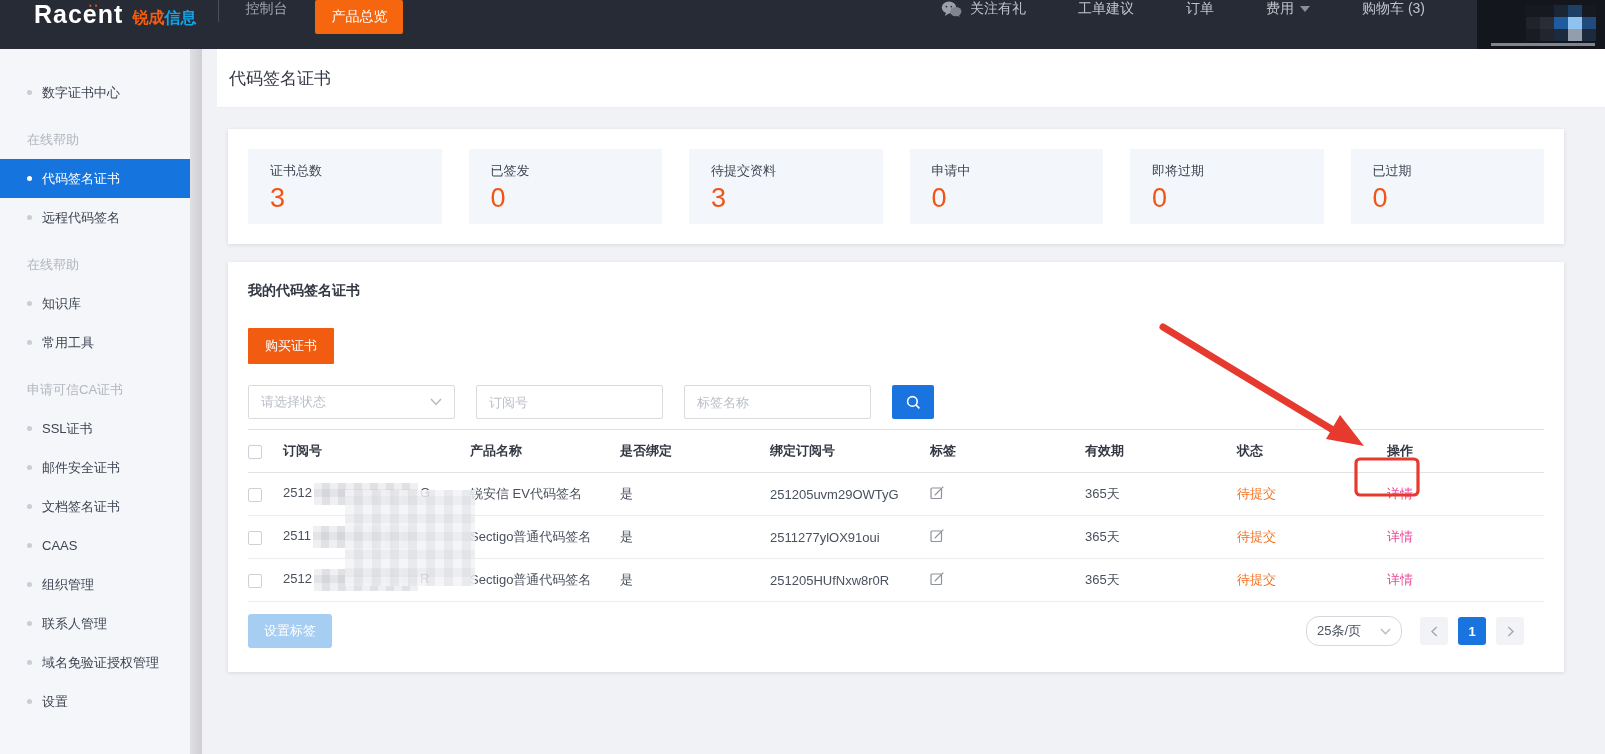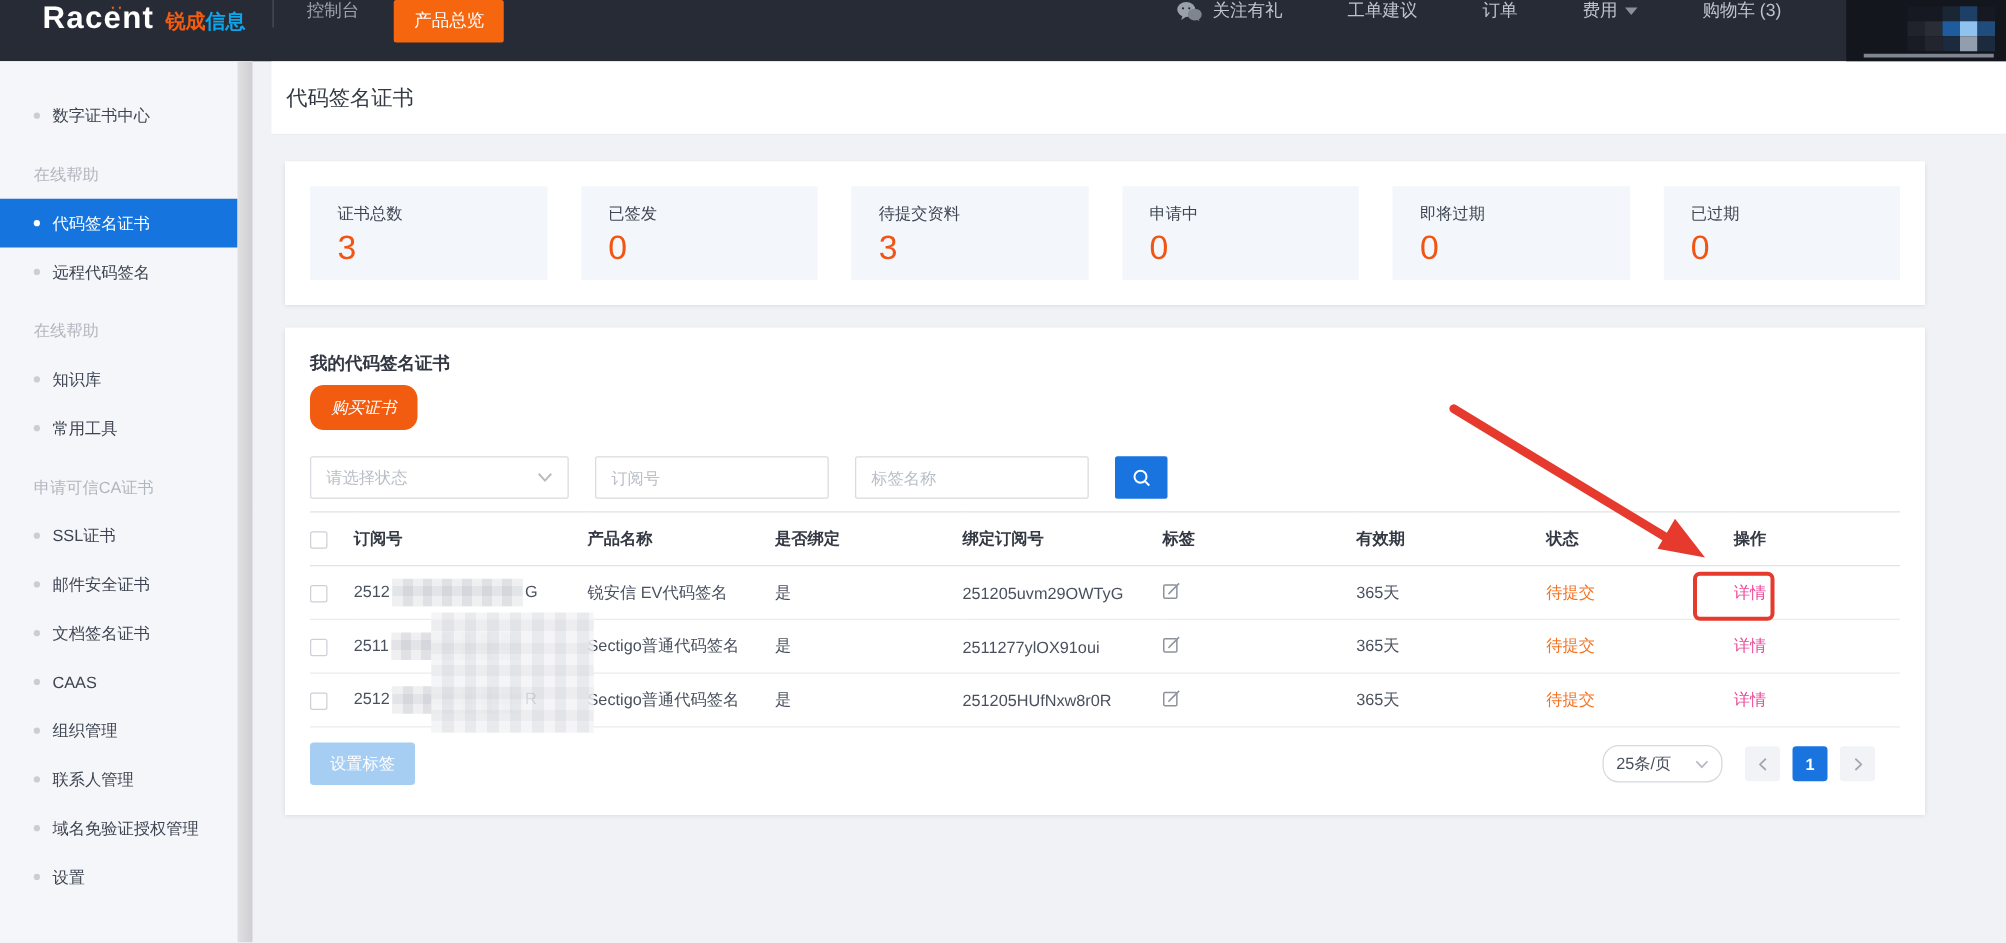--- a/index.html
+++ b/index.html
@@ -33,33 +33,33 @@
   .side-item { height:39px; display:flex; align-items:center; padding-left:27px; font-size:13px; color:#3e4552; cursor:pointer; margin-right:12px; }
   .side-item .dot { width:5px; height:5px; border-radius:50%; background:#c9cdd4; margin-right:10px; flex:none; }
   .side-item.active { background:#1574dd; color:#ffffff; margin-right:12px; }
   .side-item.active .dot { background:#ffffff; }
   .side-group { height:39px; margin-top:8px; display:flex; align-items:center; padding-left:27px; font-size:13px; color:#b2b6bf; }
 
   
   .main { flex:1; display:flex; flex-direction:column; overflow:hidden; }
   .titlebar { height:59px; background:#ffffff; display:flex; align-items:center; padding-left:12px; border-bottom:1px solid #eceef2; }
   .page-title { font-size:17px; color:#333843; }
-  .content { padding:21px 65px 0 11px; }
+  .content { padding:21px 41px 0 11px; }
   .card { background:#ffffff; box-shadow:0 1px 4px rgba(0,0,0,0.10); }
 
   
   .stats-card { padding:20px; display:flex; gap:27px; }
   .stat-tile { flex:1; height:75px; background:#f3f6fb; padding:13px 0 0 22px; }
   .stat-label { font-size:13px; color:#3f4652; }
   .stat-value { font-size:27px; color:#f25413; margin-top:4px; line-height:1.1; }
 
   
   .panel { margin-top:18px; padding:20px 20px 24px 20px; position:relative; }
   .panel-title { font-size:14px; font-weight:bold; color:#333843; }
-  .buy-btn { display:inline-block; margin-top:8px; background:#f25c10; color:#fff; font-size:13px; padding:9px 17px; border-radius:11px; border:none; cursor:pointer;font-style:italic; }
+  .buy-btn { display:inline-block; margin-top:28px; background:#f25c10; color:#fff; font-size:13px; padding:9px 17px; border-radius:1px; border:none; cursor:pointer; }
   .filters { margin-top:21px; display:flex; align-items:center; gap:21px; }
   .fake-select { width:207px; height:34px; border:1px solid #d8dbe0; border-radius:2px; display:flex; align-items:center; justify-content:space-between; padding:0 12px; color:#b9bec7; cursor:pointer; background:#fff; }
   .filters input { width:187px; height:34px; border:1px solid #d8dbe0; border-radius:2px; padding:0 12px; font-size:13px; color:#3b414d; outline:none; font-family:inherit; }
   .filters input::placeholder { color:#b9bec7; }
   .search-btn { width:42px; height:34px; background:#1a74e0; border:none; border-radius:2px; display:flex; align-items:center; justify-content:center; cursor:pointer; }
 
   
   table { width:100%; border-collapse:collapse; table-layout:fixed; margin-top:10px; }
   col.c-cb{width:35px;} col.c-id{width:187px;} col.c-prod{width:150px;} col.c-bound{width:150px;} col.c-bid{width:160px;} col.c-tag{width:155px;} col.c-val{width:152px;} col.c-st{width:150px;}
   th { text-align:left; font-size:13px; color:#333843; font-weight:bold; height:43px; border-top:1px solid #e0e2e6; border-bottom:1px solid #e0e2e6; }

